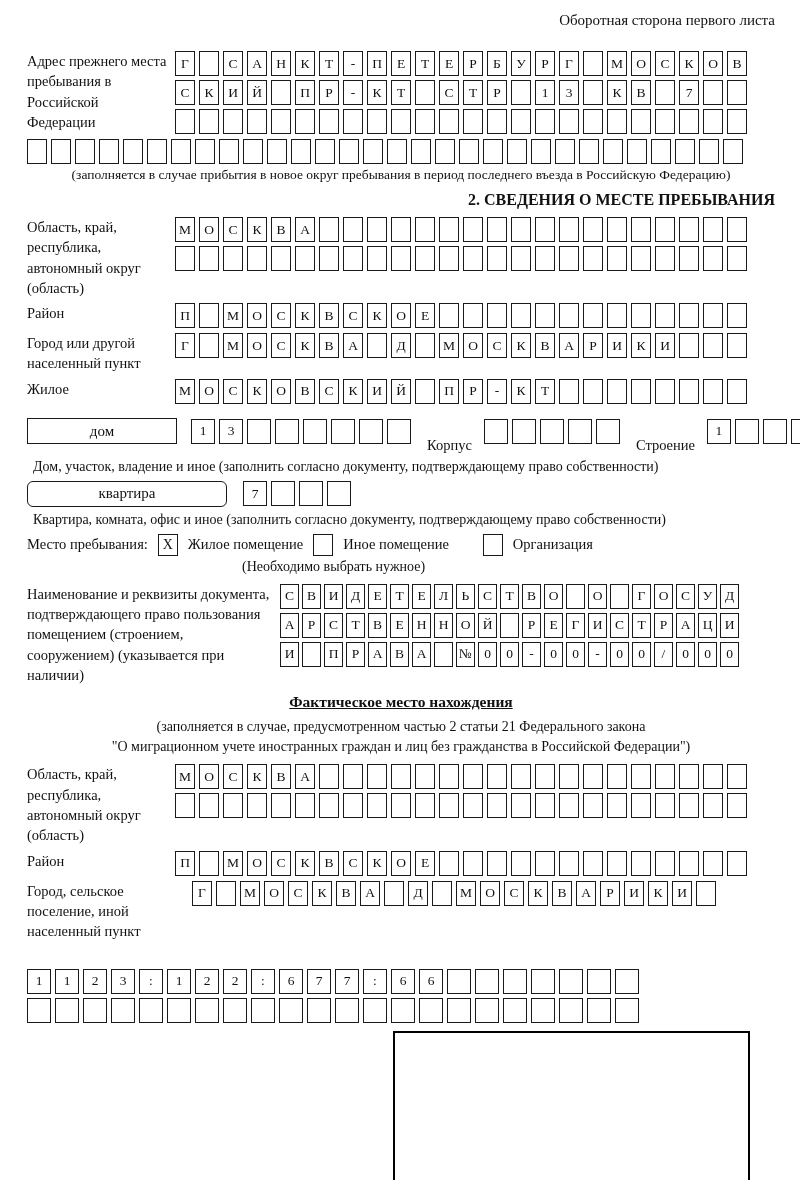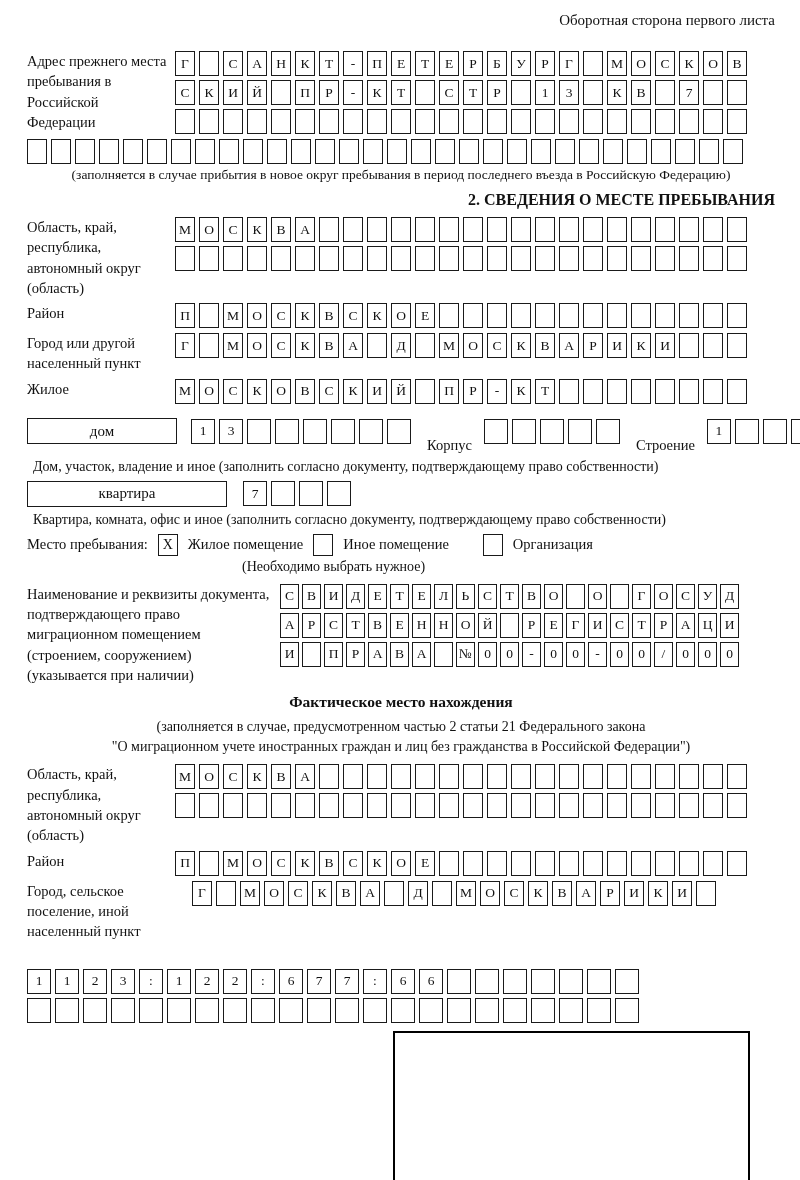--- a/index.html
+++ b/index.html
@@ -31,37 +31,37 @@
   .cells-wide .cell { width: 24px; }
   .cells-house { gap: 4px; align-items: center; }
   .cells-house .cell { width: 24px; }
 
   .typebox {
     border: 1.6px solid #1a1a1a; height: 26px;
     display: flex; align-items: center; justify-content: center;
     font-size: 15px; flex: 0 0 auto;
   }
   .typebox.dom { width: 150px; margin-right: 10px; }
-  .typebox.kvart { width: 200px; margin-right: 12px; }
+  .typebox.kvart { width: 200px; margin-right: 12px; border-radius: 6px; }
   .inline-lbl { font-size: 14.5px; padding: 4px 8px 0 12px; white-space: nowrap; margin-top: 24px; }
 
   .full-note { text-align: center; font-size: 13.5px; margin: 1px 0 8px 0; }
   .sec-title { text-align: right; font-weight: bold; font-size: 16px; margin: 2px 0 8px 0; }
   .cap { font-size: 14px; margin: 0 0 6px 6px; }
 
   .chk-row { display: flex; align-items: center; gap: 10px; font-size: 14.5px; margin-bottom: 3px; }
   .chk-box {
     width: 20px; height: 22px; border: 1.6px solid #1a1a1a;
     display: flex; align-items: center; justify-content: center;
     font-size: 14px; flex: 0 0 auto;
   }
   .chk-gap { width: 14px; }
   .chk-note { font-size: 14px; margin: 0 0 9px 215px; }
 
-  .fact-title { text-align: center; font-weight: bold; font-size: 15.5px; margin: 8px 0 6px 0; }
+  .fact-title { text-align: center; font-weight: bold; font-size: 15.5px; margin: 8px 0 6px 0; text-decoration: underline; }
   .fact-note { text-align: center; font-size: 14px; line-height: 1.4; }
   .fact-note-wrap { margin-bottom: 8px; }
 
   .stamp-box { width: 357px; height: 176px; border: 2px solid #000; margin: 8px 0 0 366px; }
 </style>
 </head>
 <body>
 
 <div class="hdr-note">Оборотная сторона первого листа</div>
 
@@ -379,21 +379,21 @@
   <span>Жилое помещение</span>
   <span class="chk-box"></span>
   <span>Иное помещение</span>
   <span class="chk-gap"></span>
   <span class="chk-box"></span>
   <span>Организация</span>
 </div>
 <div class="chk-note">(Необходимо выбрать нужное)</div>
 
 <div class="frow">
-  <div class="lbl lbl-doc">Наименование и реквизиты документа, подтверждающего право миграционном помещением (строением, сооружением) (указывается при наличии)</div>
+  <div class="lbl lbl-doc">Наименование и реквизиты документа, подтверждающего право пользования помещением (строением, сооружением) (указывается при наличии)</div>
   <div class="rowstack">
     <div class="cells cells-doc">
         <span class="cell">С</span>
         <span class="cell">В</span>
         <span class="cell">И</span>
         <span class="cell">Д</span>
         <span class="cell">Е</span>
         <span class="cell">Т</span>
         <span class="cell">Е</span>
         <span class="cell">Л</span>

